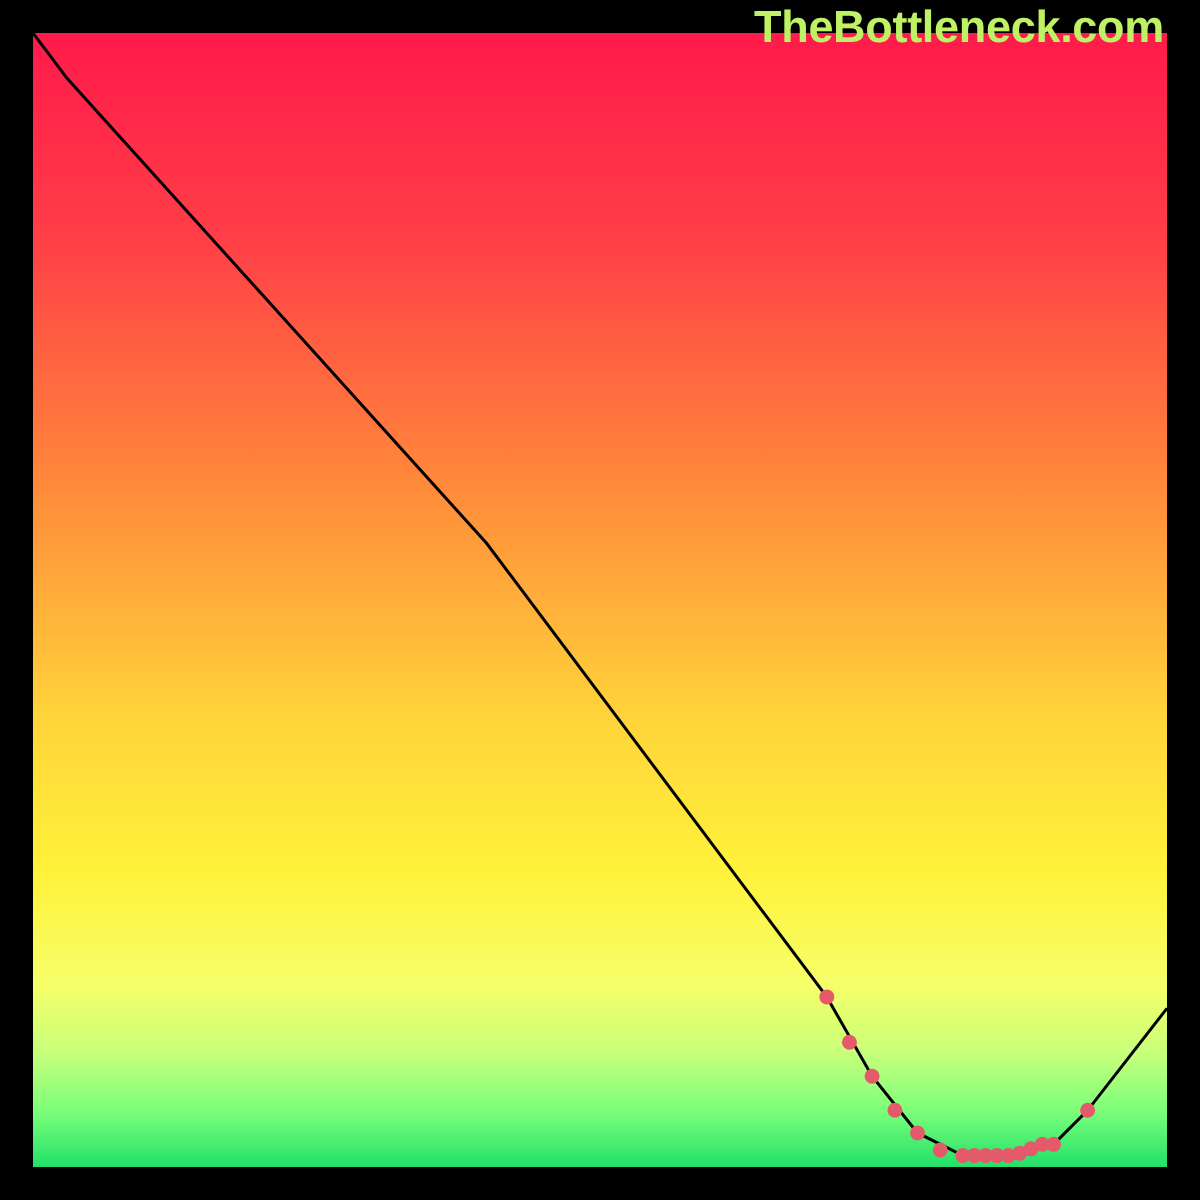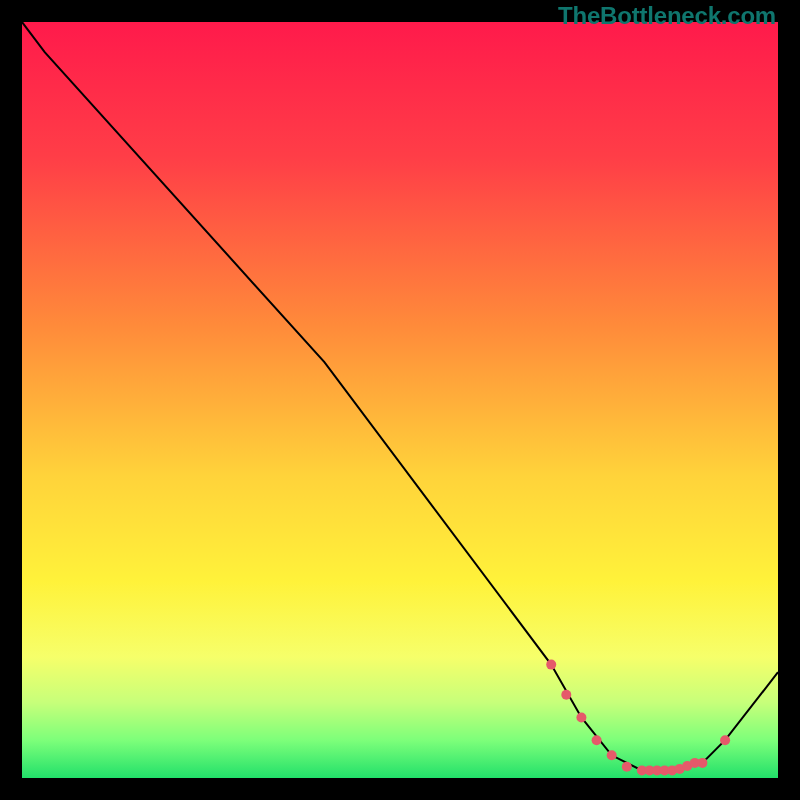--- a/index.html
+++ b/index.html
@@ -17,23 +17,23 @@
     left: 0;
     top: 0;
     width: 100%;
     height: 100%;
   }
   .watermark {
     position: absolute;
     top: 2px;
     right: 24px;
     font-family: Arial, Helvetica, sans-serif;
-    font-size: 24px;
+    font-size: 30px;
     font-weight: 600;
-    color: #0f766e;
+    color: #bef264;
     letter-spacing: -0.2px;
   }
   svg.curve {
     position: absolute;
     left: 0;
     top: 0;
     width: 100%;
     height: 100%;
     pointer-events: none;
   }

